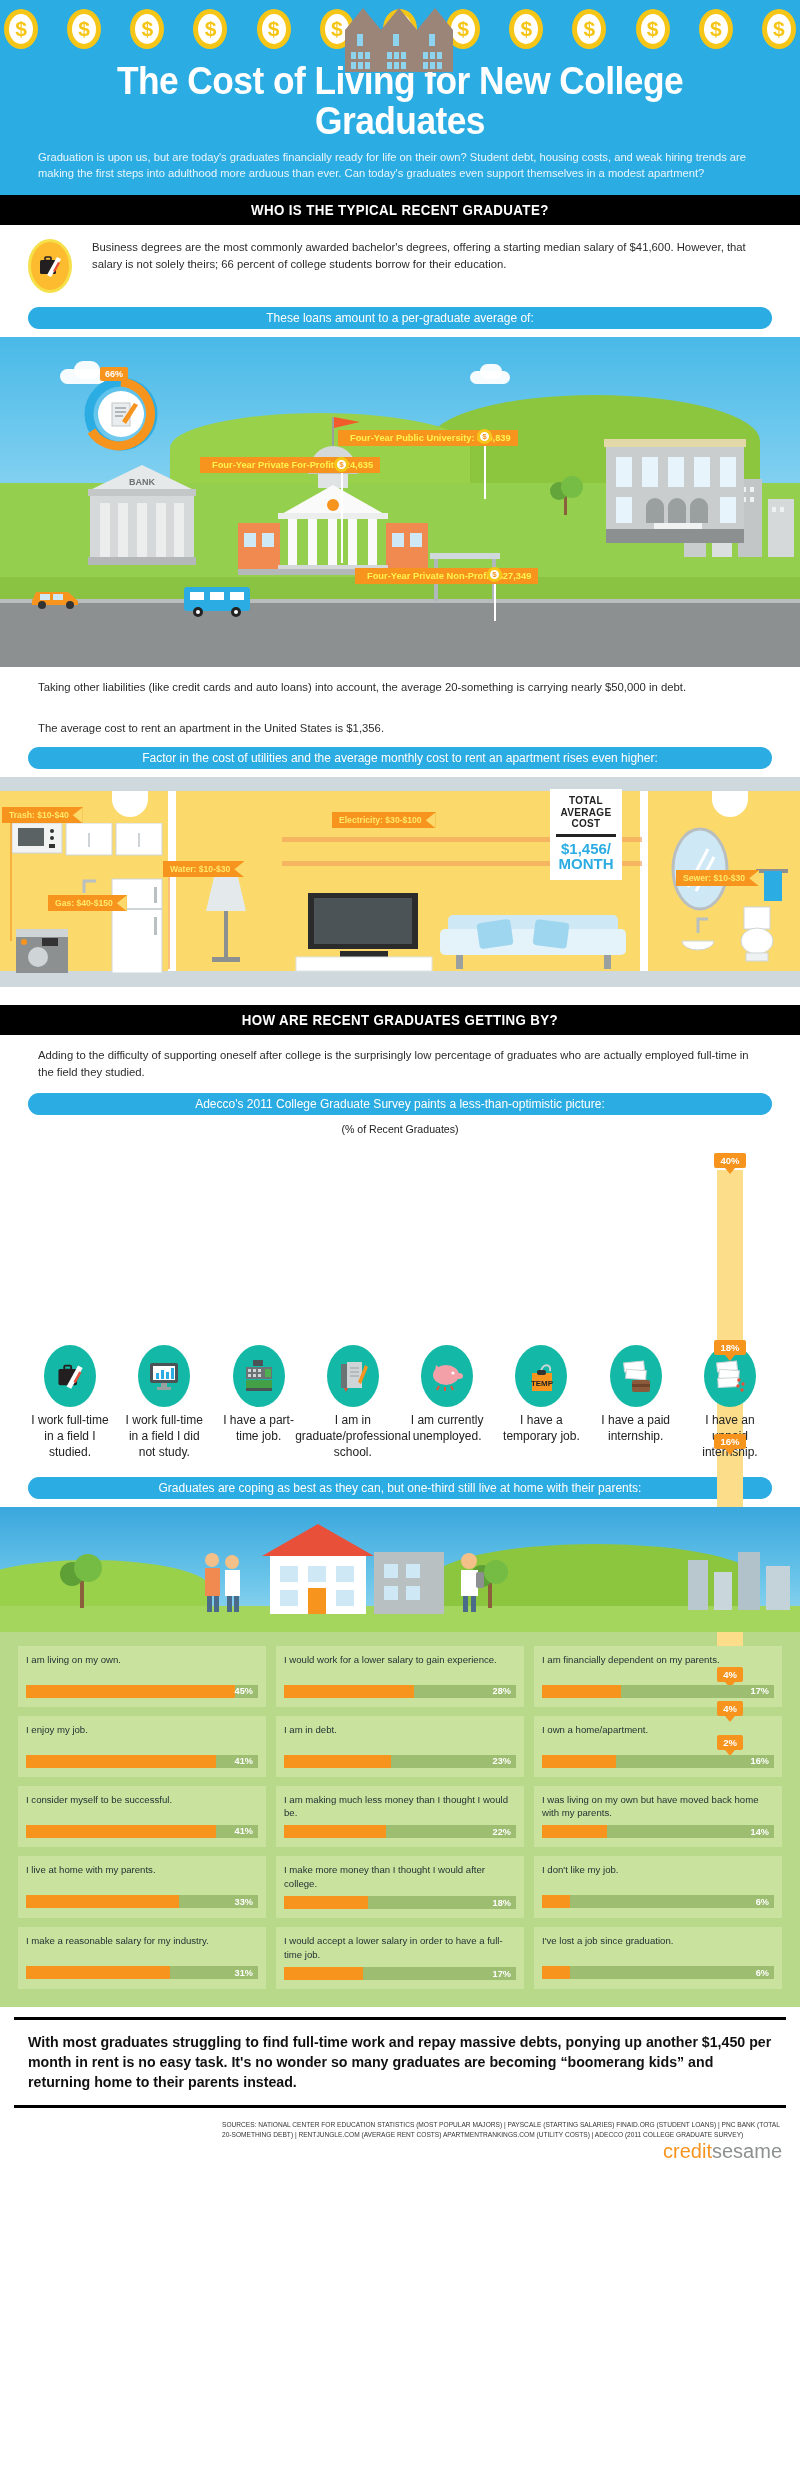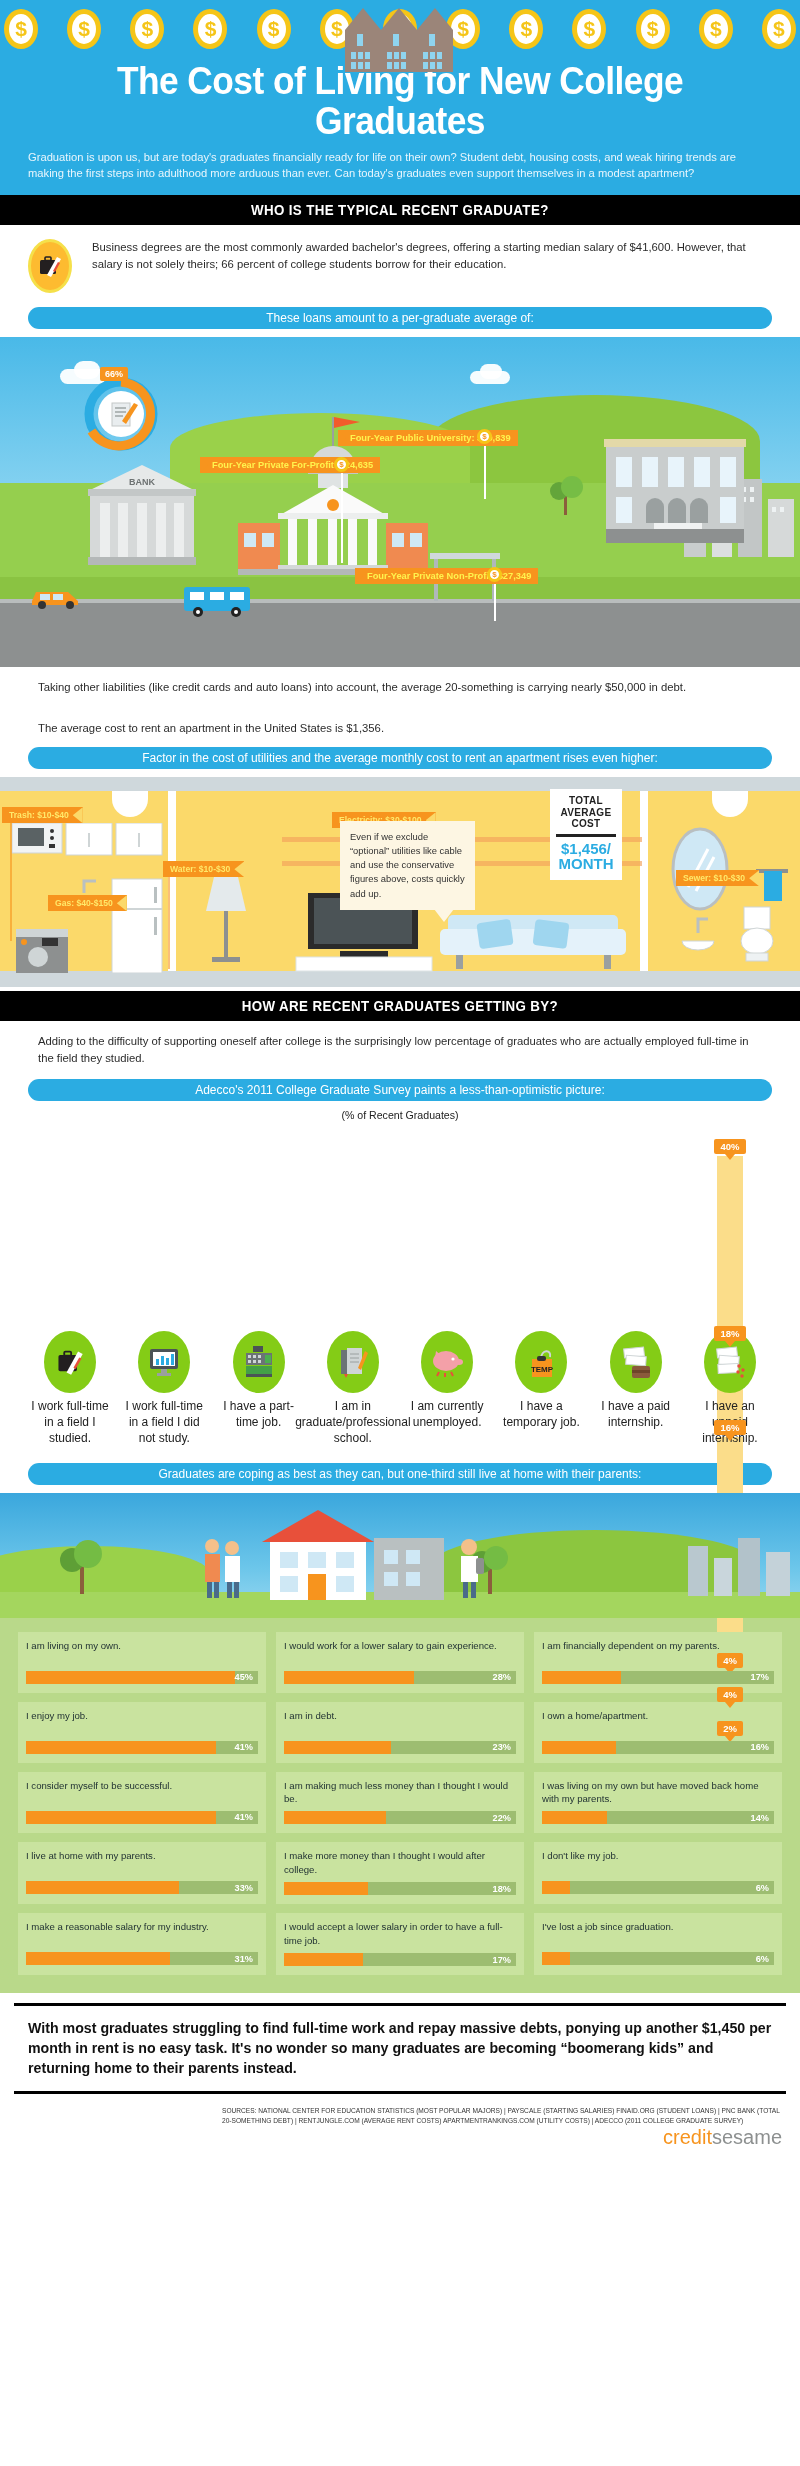--- a/index.html
+++ b/index.html
@@ -53,21 +53,21 @@
     font-family: "Liberation Sans Narrow","Liberation Sans", sans-serif;
     transform: scaleX(0.93);
     margin-top: 4px;
     line-height: 1.05;
   }
   .sub-title {
     color:#e9f6fd;
     font-size: 11.2px;
     line-height: 1.45;
     text-align:left;
-    padding: 7px 38px 0 28px;
+    padding: 7px 38px 0 38px;
   }
 
   
   .black-bar {
     background:#000;
     color:#fff;
     text-align:center;
     font-size: 14.5px;
     font-weight:bold;
     letter-spacing:0.4px;
@@ -207,21 +207,21 @@
   .bar-label::after{
     content:""; position:absolute; left:50%; margin-left:-5px; bottom:-6px;
     border-left:5px solid transparent; border-right:5px solid transparent;
     border-top:6px solid #f7941e;
   }
   .bar { width:26px; background:#fbdd8a; margin-top:2px; }
   .icons-row { display:flex; justify-content:space-between; padding: 0 10px; }
   .icon-cell { width:88px; display:flex; flex-direction:column; align-items:center; }
   .icon-oval {
     width:52px; height:62px; border-radius:50%;
-    background:#84cc16; display:flex;align-items:center;justify-content:center;
+    background:#14b8a6; display:flex;align-items:center;justify-content:center;
   }
   .icon-cap { font-size:12px; text-align:center; line-height:1.35; margin-top:5px; color:#222; }
 
   
   .scene3 { position:relative; width:800px; height:125px; overflow:hidden;
     background: linear-gradient(#3aa7dd 0%, #6cc6ea 60%, #9bd9f1 100%); }
   .scene3 .hillg{position:absolute;border-radius:50% 50% 0 0;background:#8cc63f;}
   .scene3 .ground{position:absolute;left:0;right:0;bottom:0;height:26px;background:#a4d65e;}
 
   
@@ -580,36 +580,32 @@
     <div class="callout2" style="left:48px;top:118px;">Gas: $40-$150</div>
     <div class="callout2" style="left:163px;top:84px;">Water: $10-$30</div>
     <div class="callout2" style="left:332px;top:35px;">Electricity: $30-$100</div>
     <div class="callout2" style="left:676px;top:93px;">Sewer: $10-$30</div>
 
     <div style="position:absolute;left:10px;top:44px;width:2px;height:120px;background:#f7941e;opacity:.6;"></div>
     <div style="position:absolute;left:168px;top:92px;width:2px;height:100px;background:#f7941e;opacity:.6;"></div>
     <div style="position:absolute;left:282px;top:60px;width:360px;height:5px;background:#f2a15a;opacity:.65;"></div>
     <div style="position:absolute;left:282px;top:84px;width:360px;height:5px;background:#f2a15a;opacity:.65;"></div>
 
-    <div class="speech" style="left:340px;top:44px;">
-      <span>Even if we exclude “optional” utilities like cable and use the conservative figures above, costs quickly add up.</span>
-      <span style="position:absolute;left:94px;bottom:-12px;width:0;height:0;border-left:10px solid transparent;border-right:10px solid transparent;border-top:13px solid #fdf6e3;"></span>
-    </div>
 
     <div class="total-card" style="left:550px;top:12px;">
       <div class="t1">TOTAL</div>
       <div class="t1">AVERAGE</div>
       <div class="t1">COST</div>
       <hr>
       <div class="t2">$1,456/</div>
       <div class="t2">MONTH</div>
     </div>
   </div>
 
-  <div class="black-bar" style="margin-top:4px;"><span>HOW ARE RECENT GRADUATES GETTING BY?</span></div>
+  <div class="black-bar" style="margin-top:18px;"><span>HOW ARE RECENT GRADUATES GETTING BY?</span></div>
 
   <div class="pad body-text" style="padding:12px 38px 6px 38px;">Adding to the difficulty of supporting oneself after college is the surprisingly low percentage of graduates who are actually employed full-time in the field they studied.</div>
   <div class="blue-pill">Adecco's 2011 College Graduate Survey paints a less-than-optimistic picture:</div>
   <div class="chart-note">(% of Recent Graduates)</div>
 
   <div class="chart-wrap">
     <div class="bars" id="barsRow">
         <div class="barcol">
           <div class="bar-label">40%</div>
           <div class="bar" style="height: 170px;"></div>

